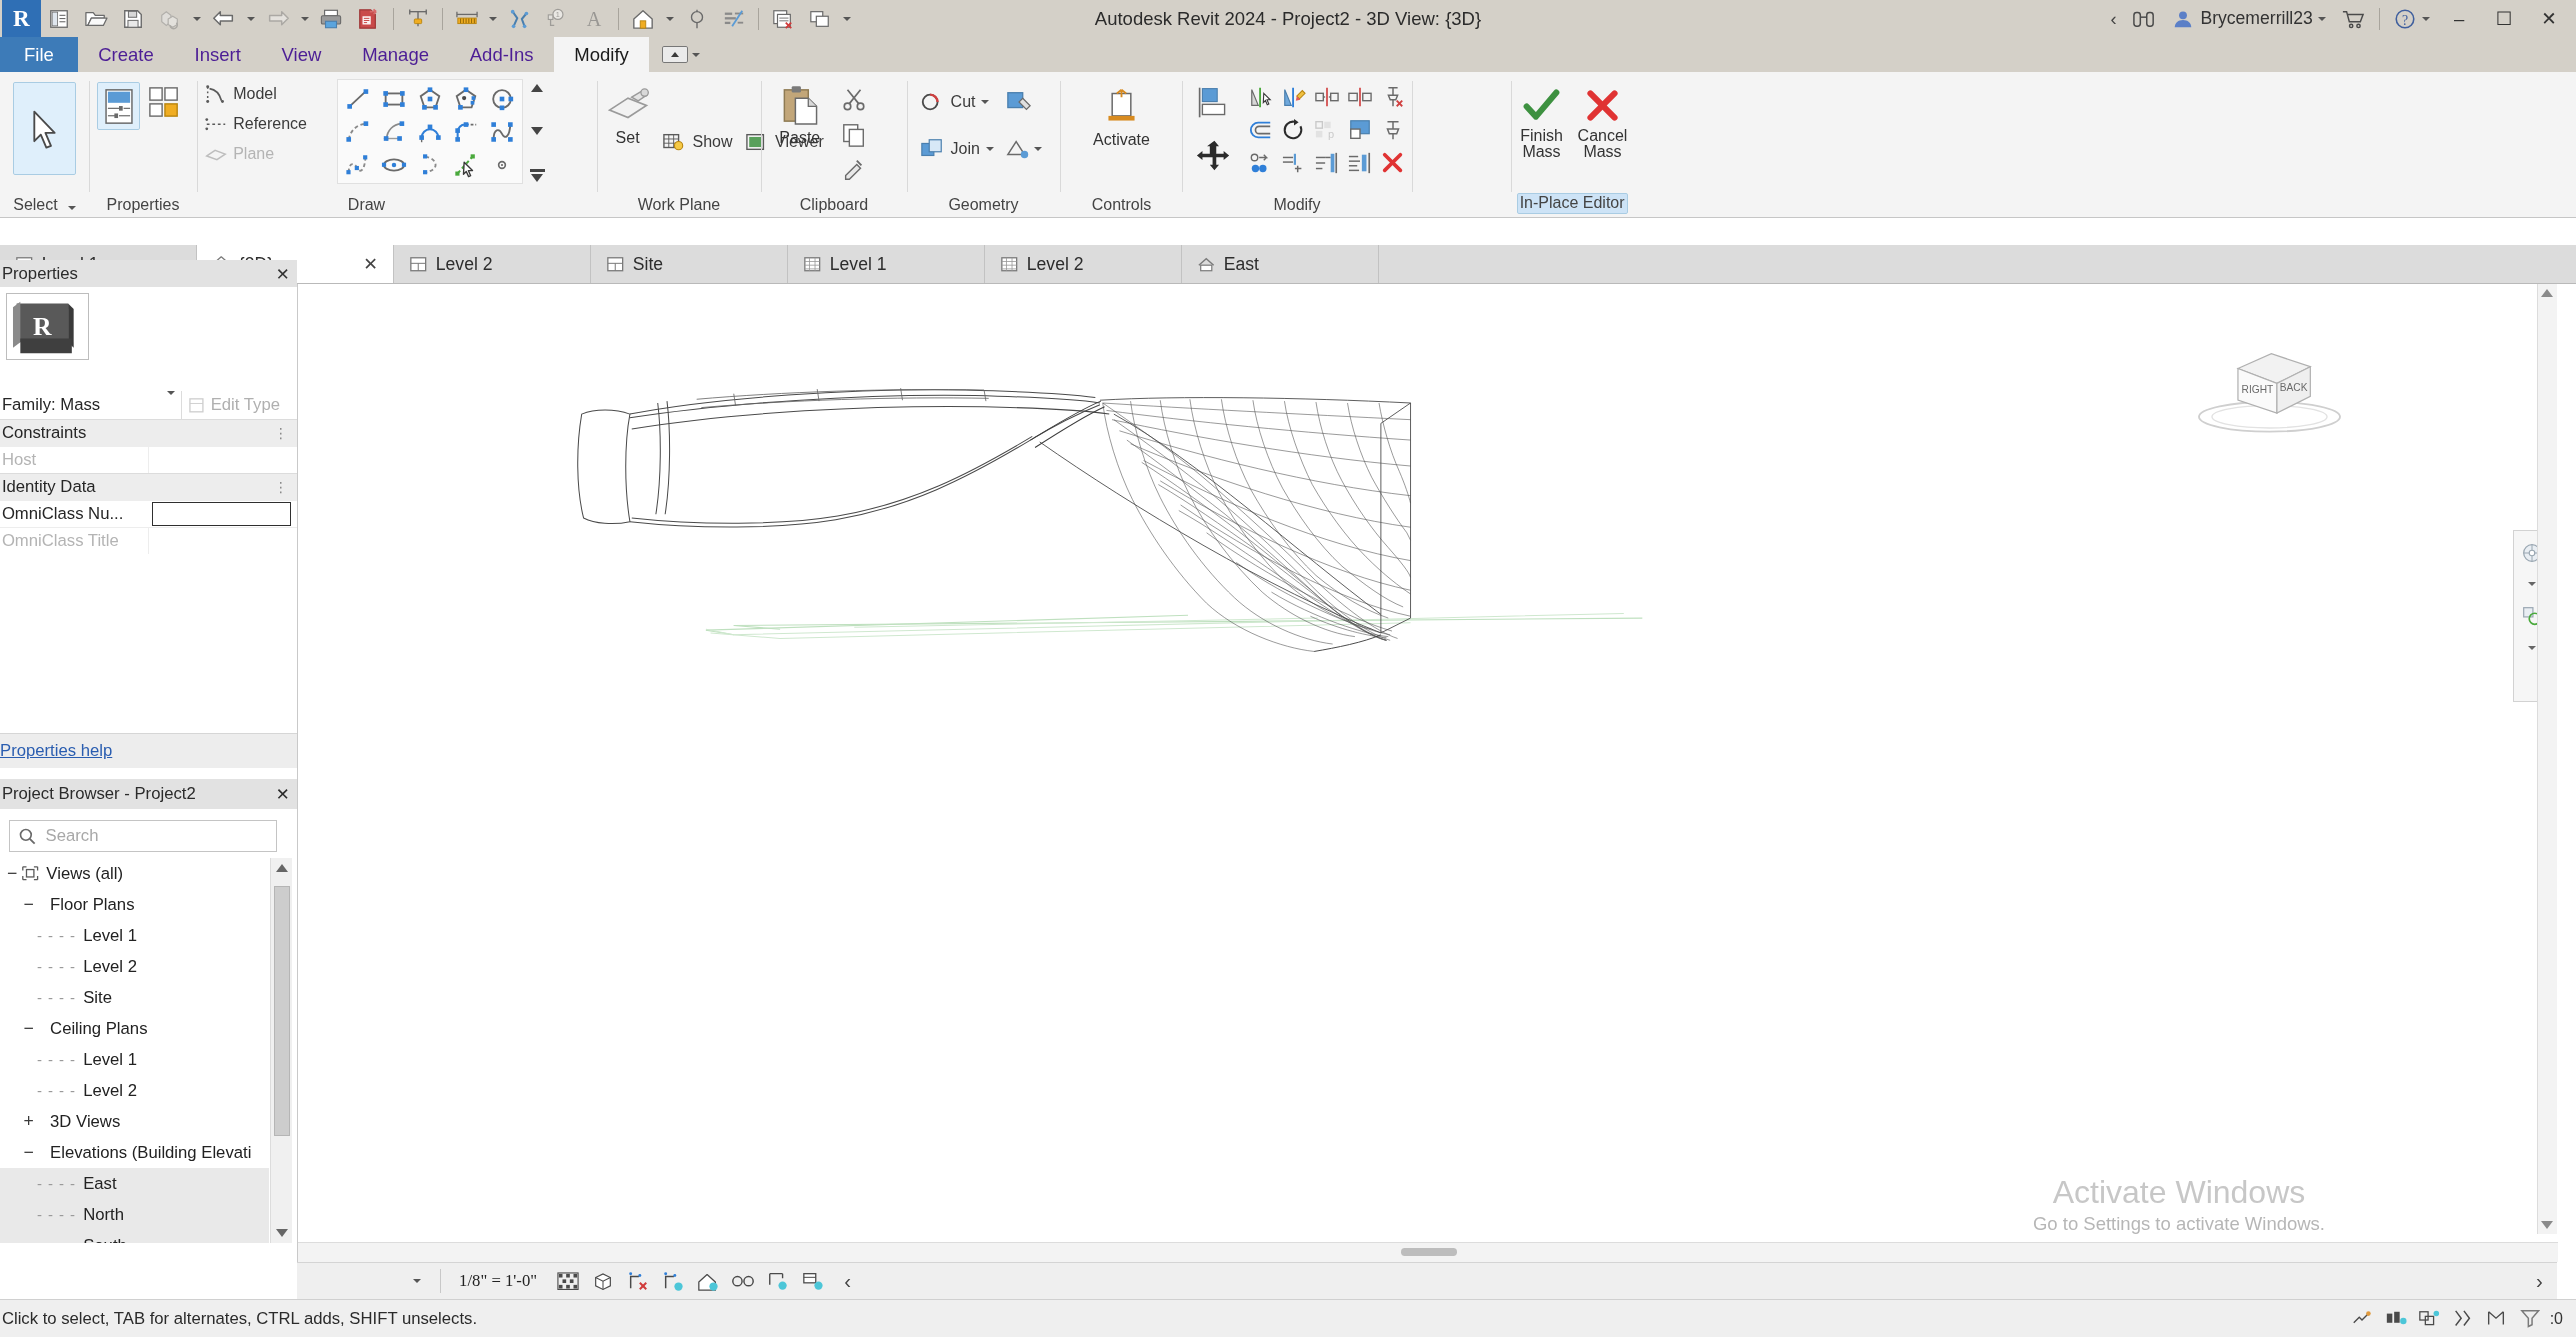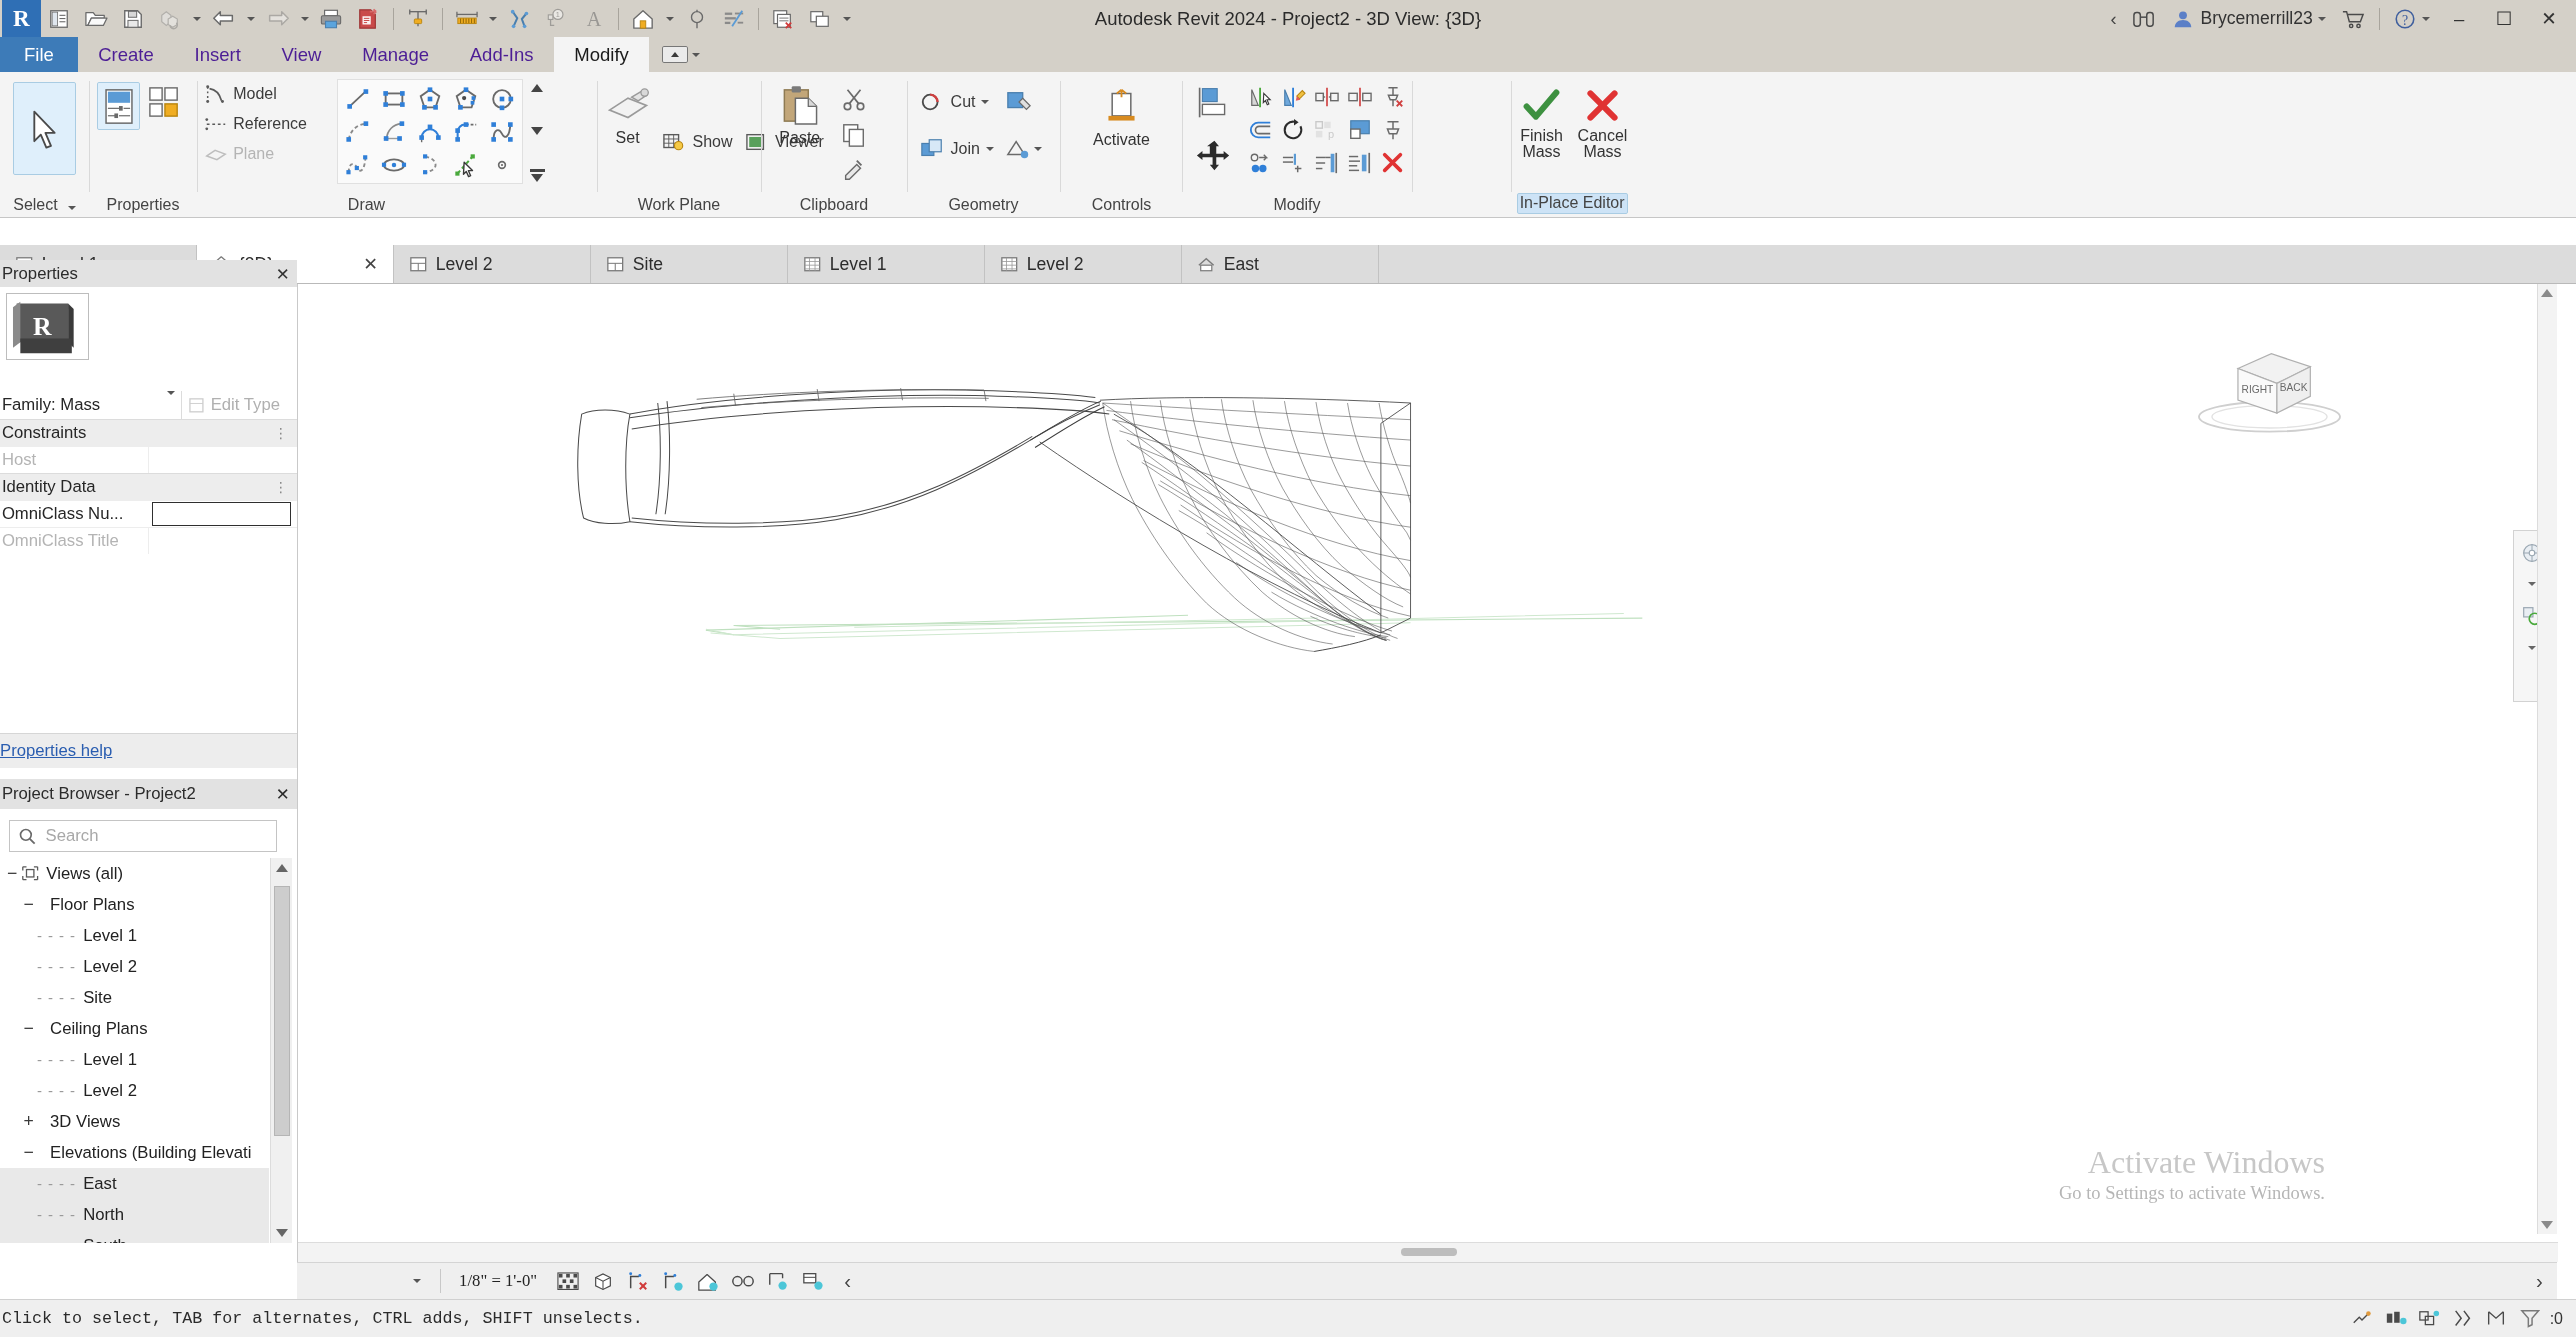--- a/index.html
+++ b/index.html
@@ -190,21 +190,21 @@
   }
   .viewcube { position: absolute; right: 204px; top: 51px; }
   .navbar {
     position: absolute; right: 7.4px; top: 246px; width: 37px; height: 172px;
     background: #f6f6f6; border: 0.9px solid #d2d2d2;
   }
   .navbtn { width: 37px; height: 43px; display:flex;align-items:center;justify-content:center; }
   .navcar { width:0;height:0;border-left:4.6px solid transparent;border-right:4.6px solid transparent;border-top:4.6px solid #666; }
 
   .activate-wm {
-    position: absolute; right: 232px; bottom: 58px; text-align: right; color: #c7c7c7; font-family: Liberation Serif, serif;
+    position: absolute; right: 232px; bottom: 27px; text-align: center; color: #c7c7c7;
   }
   .aw-1 { font-size: 32px; }
   .aw-2 { font-size: 18.5px; margin-top: 2px; color: #b6b6b6;}
 
   
   .cvs-right {
     position: absolute; right: 0; top: 0; width: 20.4px; height: 950px; background: #f3f3f3;
     border-left: 0.9px solid #dcdcdc;
   }
   .cvs-bottom {
@@ -221,21 +221,21 @@
   .vcb-sep { width: 0.9px; height: 24px; background: #c8c8c8; margin: 0 5.6px; }
   .scale { font-size: 16.7px; color: #222; padding: 0 13px; font-family: "Liberation Serif", serif;}
   .vcb-ico { width: 35px; height: 35px; display: flex; align-items: center; justify-content: center; }
   .vcb-right { margin-left: auto; display: flex; align-items: center; }
 
   
   .statusbar {
     position: absolute; left: 0; bottom: 0; width: 2576px; height: 38px; background: #efefef;
     border-top: 0.9px solid #d0d0d0; display: flex; align-items: center;
   }
-  .sb-text { font-size: 16.7px; color: #2b2b2b; padding-left: 1.9px; font-family: Liberation Mono, monospace; }
+  .sb-text { font-size: 16.7px; color: #2b2b2b; padding-left: 1.9px; }
   .sb-right { margin-left: auto; display: flex; align-items: center; gap: 5.6px; padding-right: 13px; }
   .sb-ico { width: 28px; height: 28px; display: flex; align-items: center; justify-content: center; }
   .sb-count { font-size: 16px; color: #333; }
 </style>
 </head>
 <body>
 
 <div id="app">
 
   <div class="titlebar">

